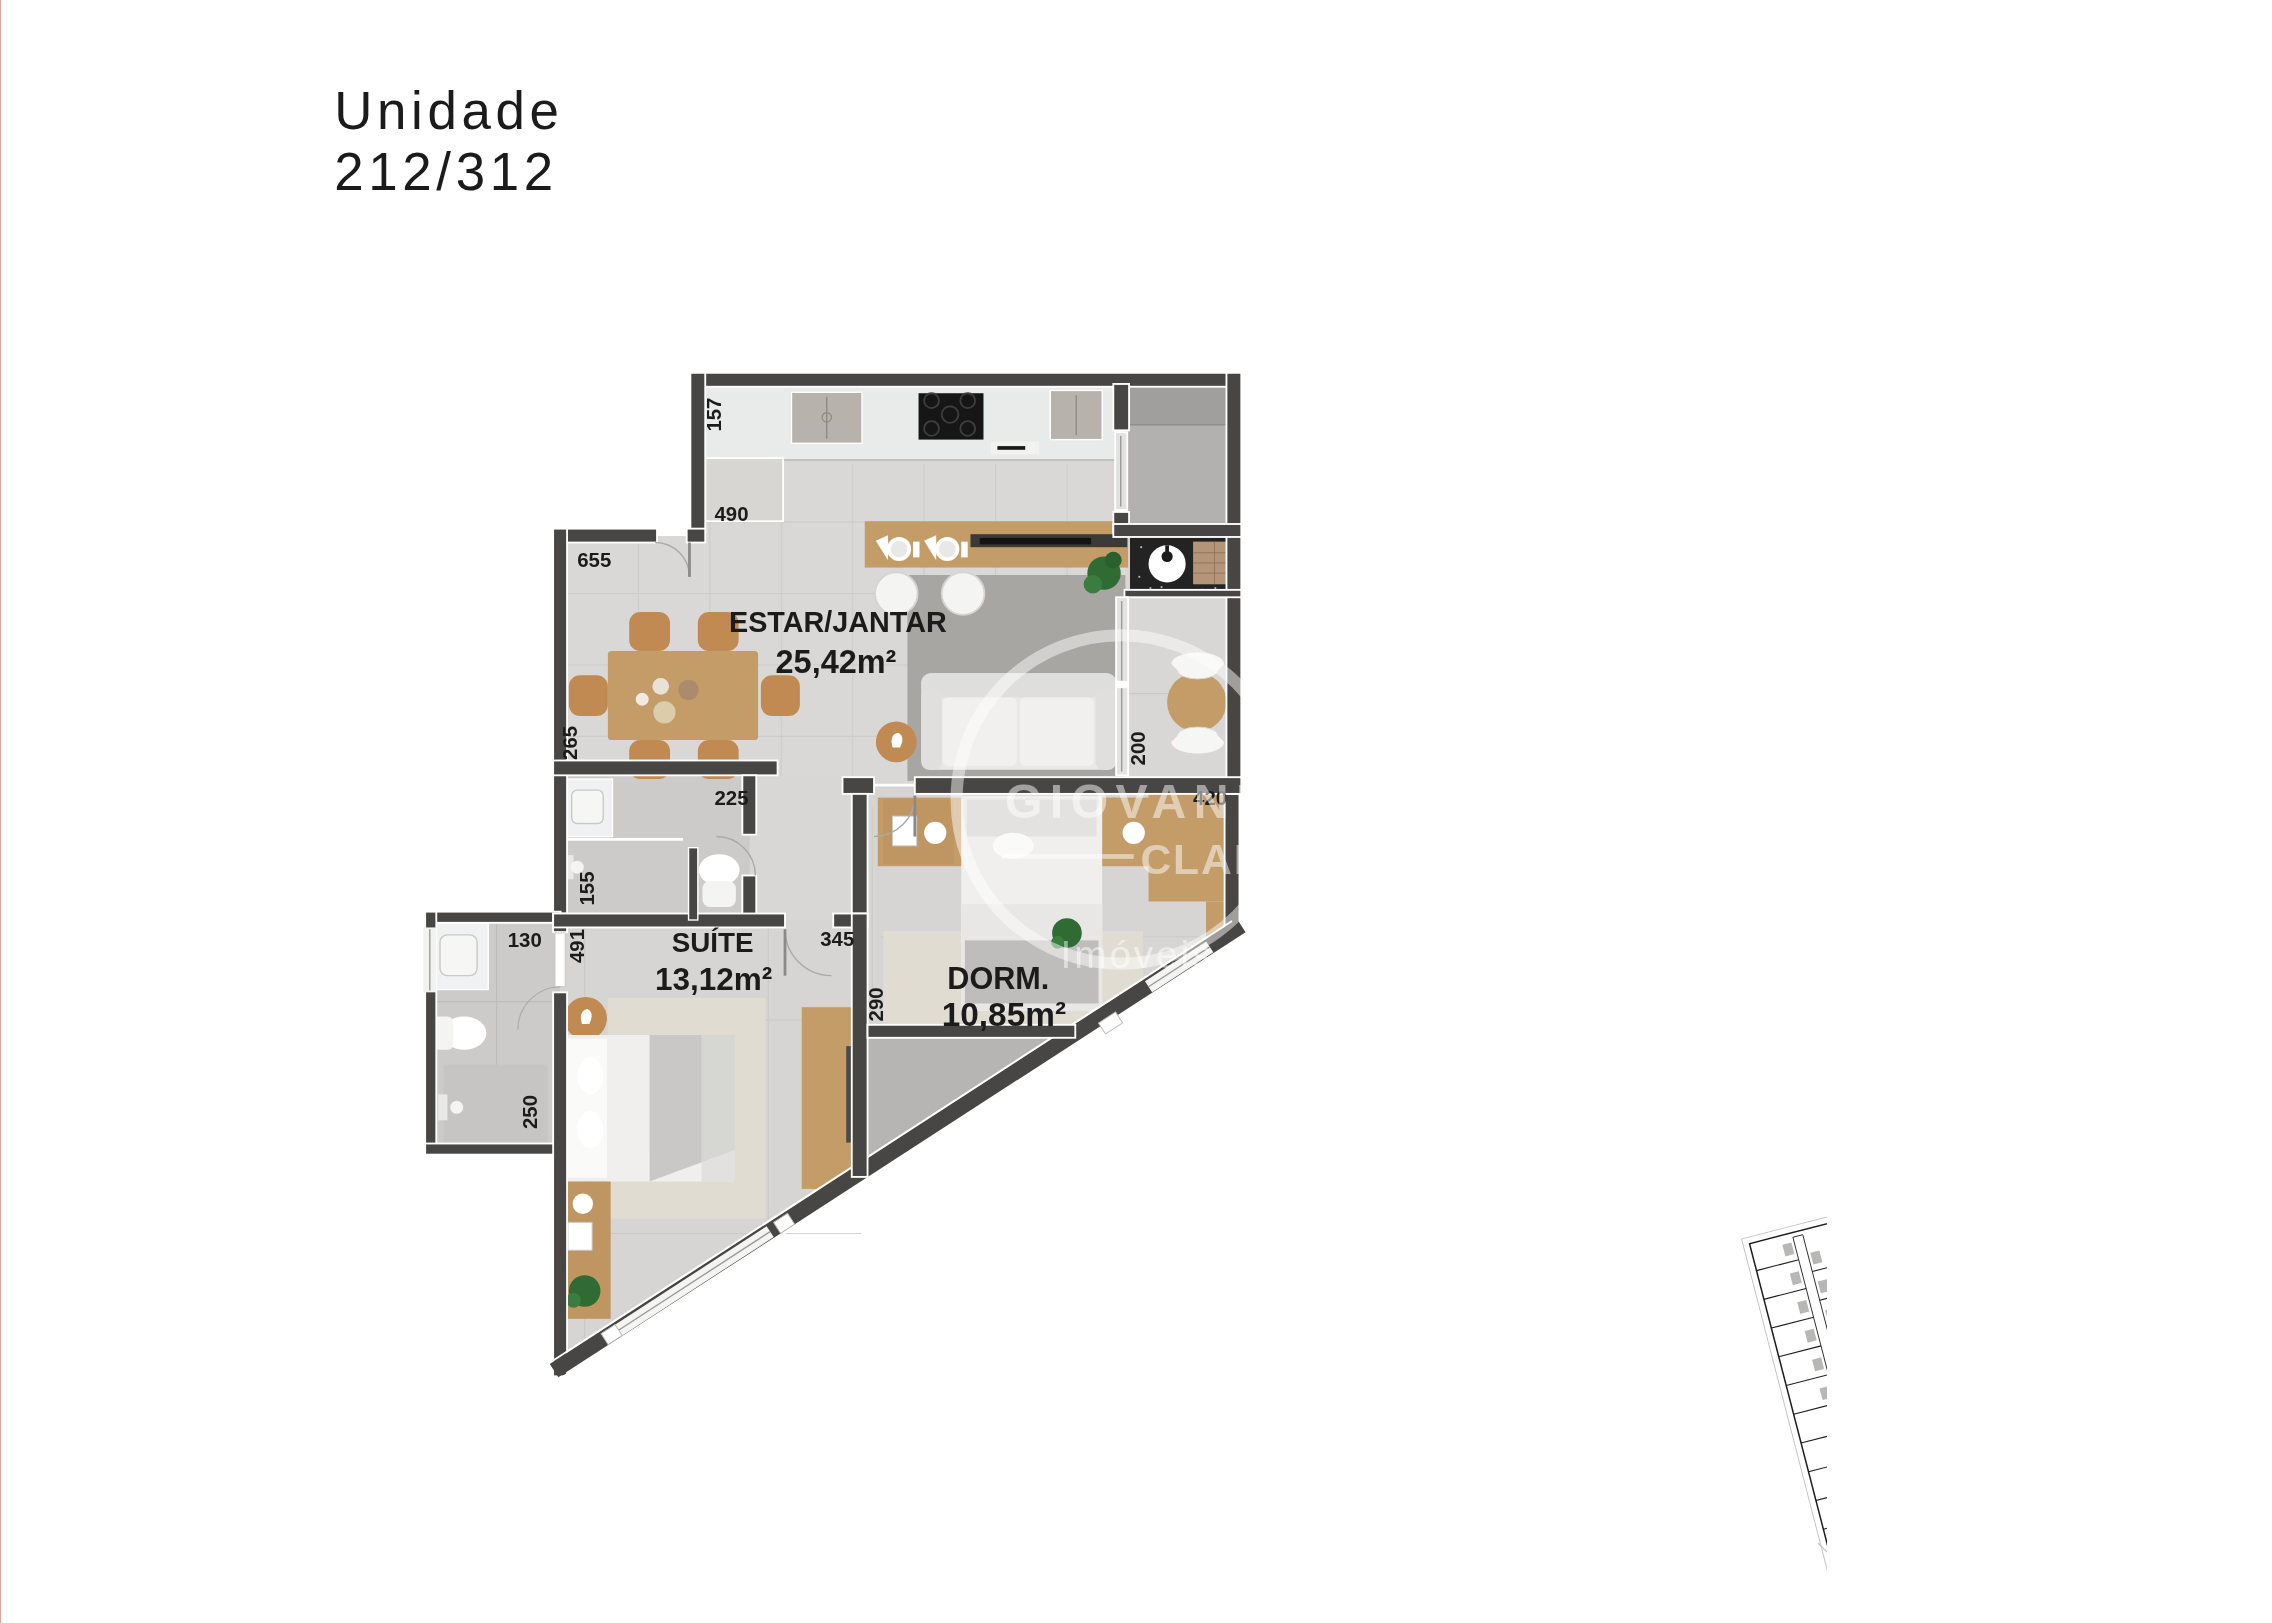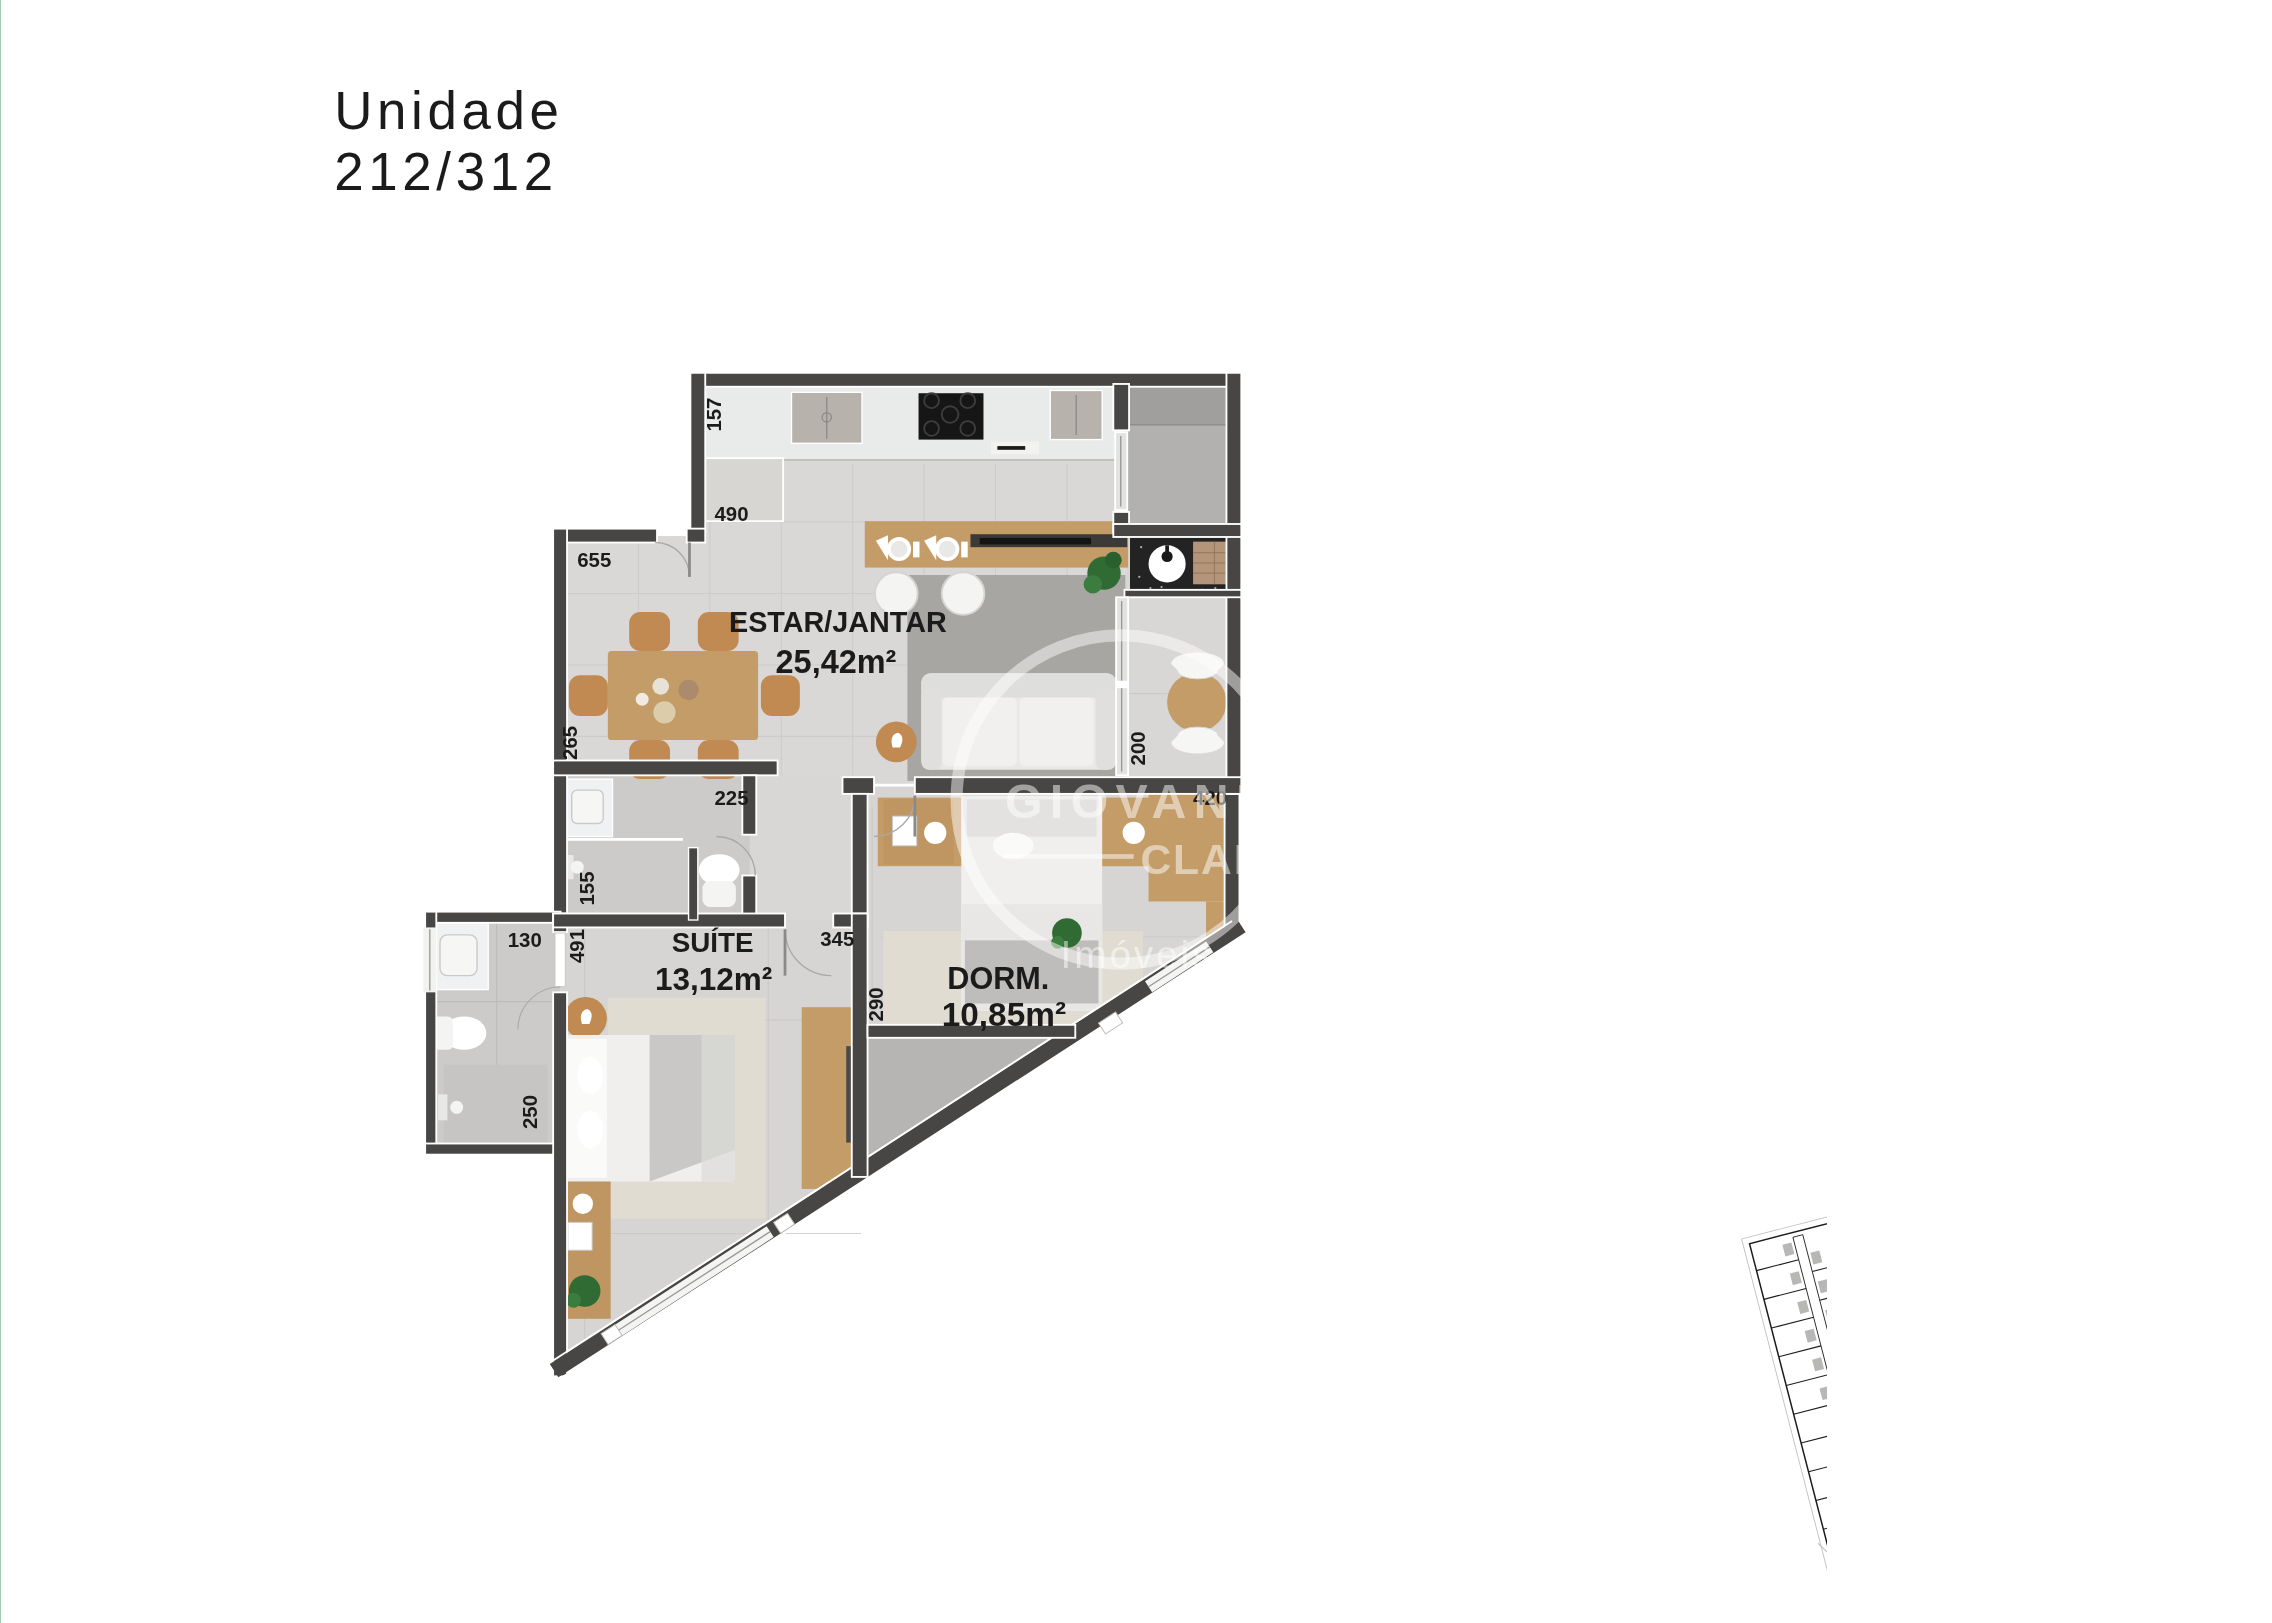--- a/index.html
+++ b/index.html
@@ -1,16 +1,16 @@
 <!DOCTYPE html>
 <html style="font-size:15px"><head>
 <meta charset="utf-8">
 <style>
 html,body{margin:0;padding:0;background:#ffffff;}
-#page{position:relative;width:1827px;height:1623px;background:#15803d;overflow:hidden;font-family:"Liberation Sans", sans-serif;}
+#page{position:relative;width:1827px;height:1623px;background:#b91c1c;overflow:hidden;font-family:"Liberation Sans", sans-serif;}
 svg{position:absolute;top:0;left:0;}
 .rn{font-family:"Liberation Sans", sans-serif;font-weight:bold;fill:#1b1b1b;}
 .dim{font-family:"Liberation Sans", sans-serif;font-weight:bold;font-size:22px;fill:#1b1b1b;}
 .wm{font-family:"Liberation Sans", sans-serif;fill:rgba(255,255,255,0.55);}
 </style>
 </head>
 <body>
 <div id="page">
 <svg width="2273" height="1623" viewBox="0 0 2450 1750">
 

